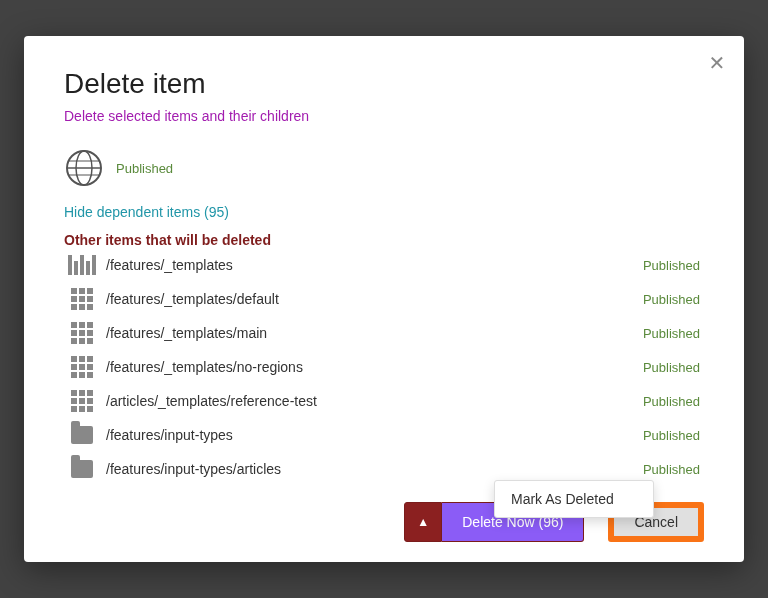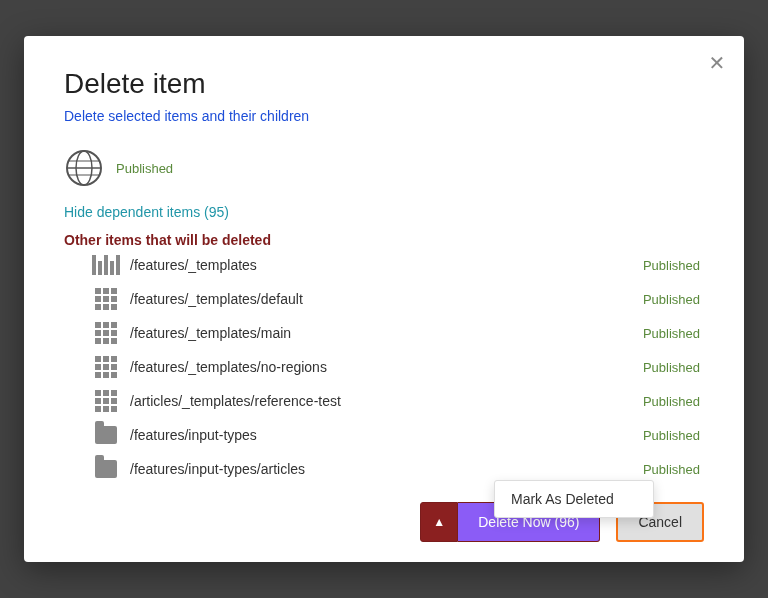--- a/index.html
+++ b/index.html
@@ -53,21 +53,21 @@
       flex-direction: column;
     }
     .modal-title {
       font-size: 28px;
       font-weight: 400;
       color: #222;
       margin-bottom: 8px;
     }
     .modal-subtitle {
       font-size: 14px;
-      color: #1d4ed8;
+      color: #a21caf;
       margin-bottom: 24px;
     }
     .item-row {
       display: flex;
       align-items: center;
       margin-bottom: 16px;
     }
     .item-icon {
       width: 40px;
       height: 40px;
@@ -122,21 +122,20 @@
     }
     .scroll-area::-webkit-scrollbar-thumb {
       background: #ccc;
       border-radius: 4px;
     }
     .dep-item-row {
       display: flex;
       align-items: center;
       padding: 5px 4px;
       border-bottom: none;
-      margin-left: 24px;
     }
     .dep-icon {
       width: 28px;
       height: 24px;
       margin-right: 10px;
       display: flex;
       align-items: center;
       justify-content: center;
       flex-shrink: 0;
     }
@@ -150,21 +149,21 @@
       color: #5a8a3c;
       font-weight: 500;
       min-width: 80px;
       text-align: right;
     }
     .modal-footer {
       padding: 16px 40px 20px 40px;
       display: flex;
       justify-content: flex-end;
       align-items: flex-start;
-      gap: 8px;
+      gap: 16px;
       position: relative;
     }
     .btn-group {
       display: flex;
       position: relative;
     }
     .btn-arrow {
       background: #8b2020;
       border: 1px solid #7a1c1c;
       color: #fff;
@@ -184,21 +183,21 @@
       color: #fff;
       padding: 0 20px;
       height: 40px;
       font-size: 14px;
       cursor: pointer;
       border-radius: 0 3px 3px 0;
       font-weight: 500;
     }
     .btn-cancel {
       background: #e0e0e0;
-      border: 2px solid #f97316;
+      border: 6px solid #f97316;
       color: #333;
       padding: 0 20px;
       height: 40px;
       font-size: 14px;
       cursor: pointer;
       border-radius: 3px;
       margin-left: 8px;
     }
     .dropdown-menu {
       position: absolute;

